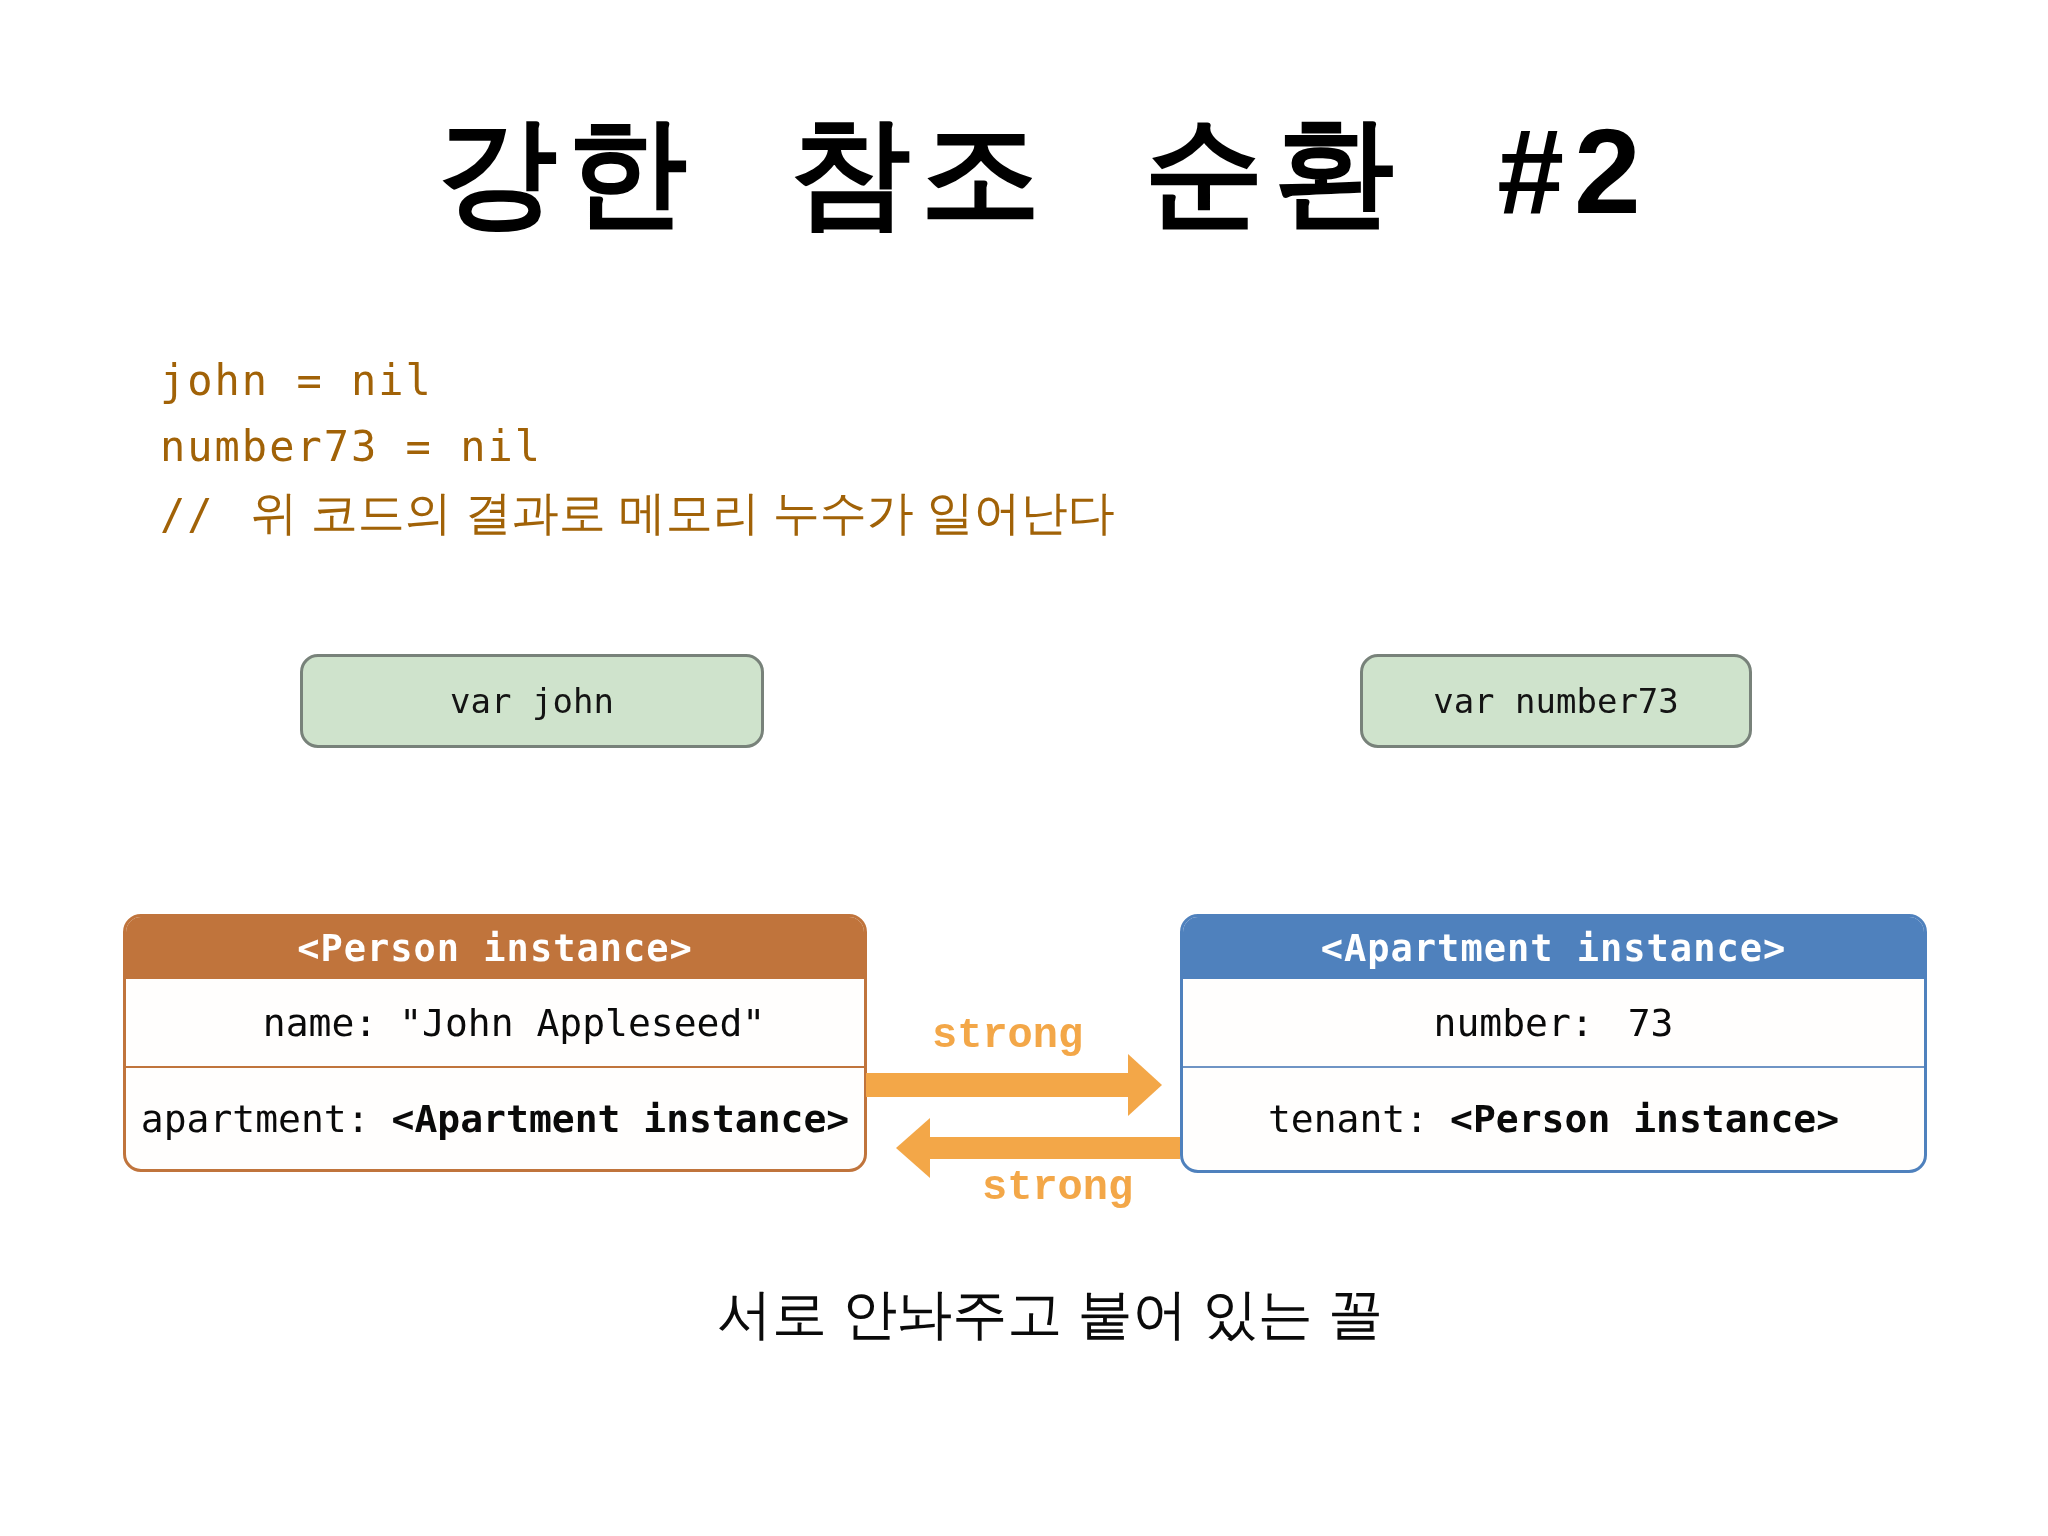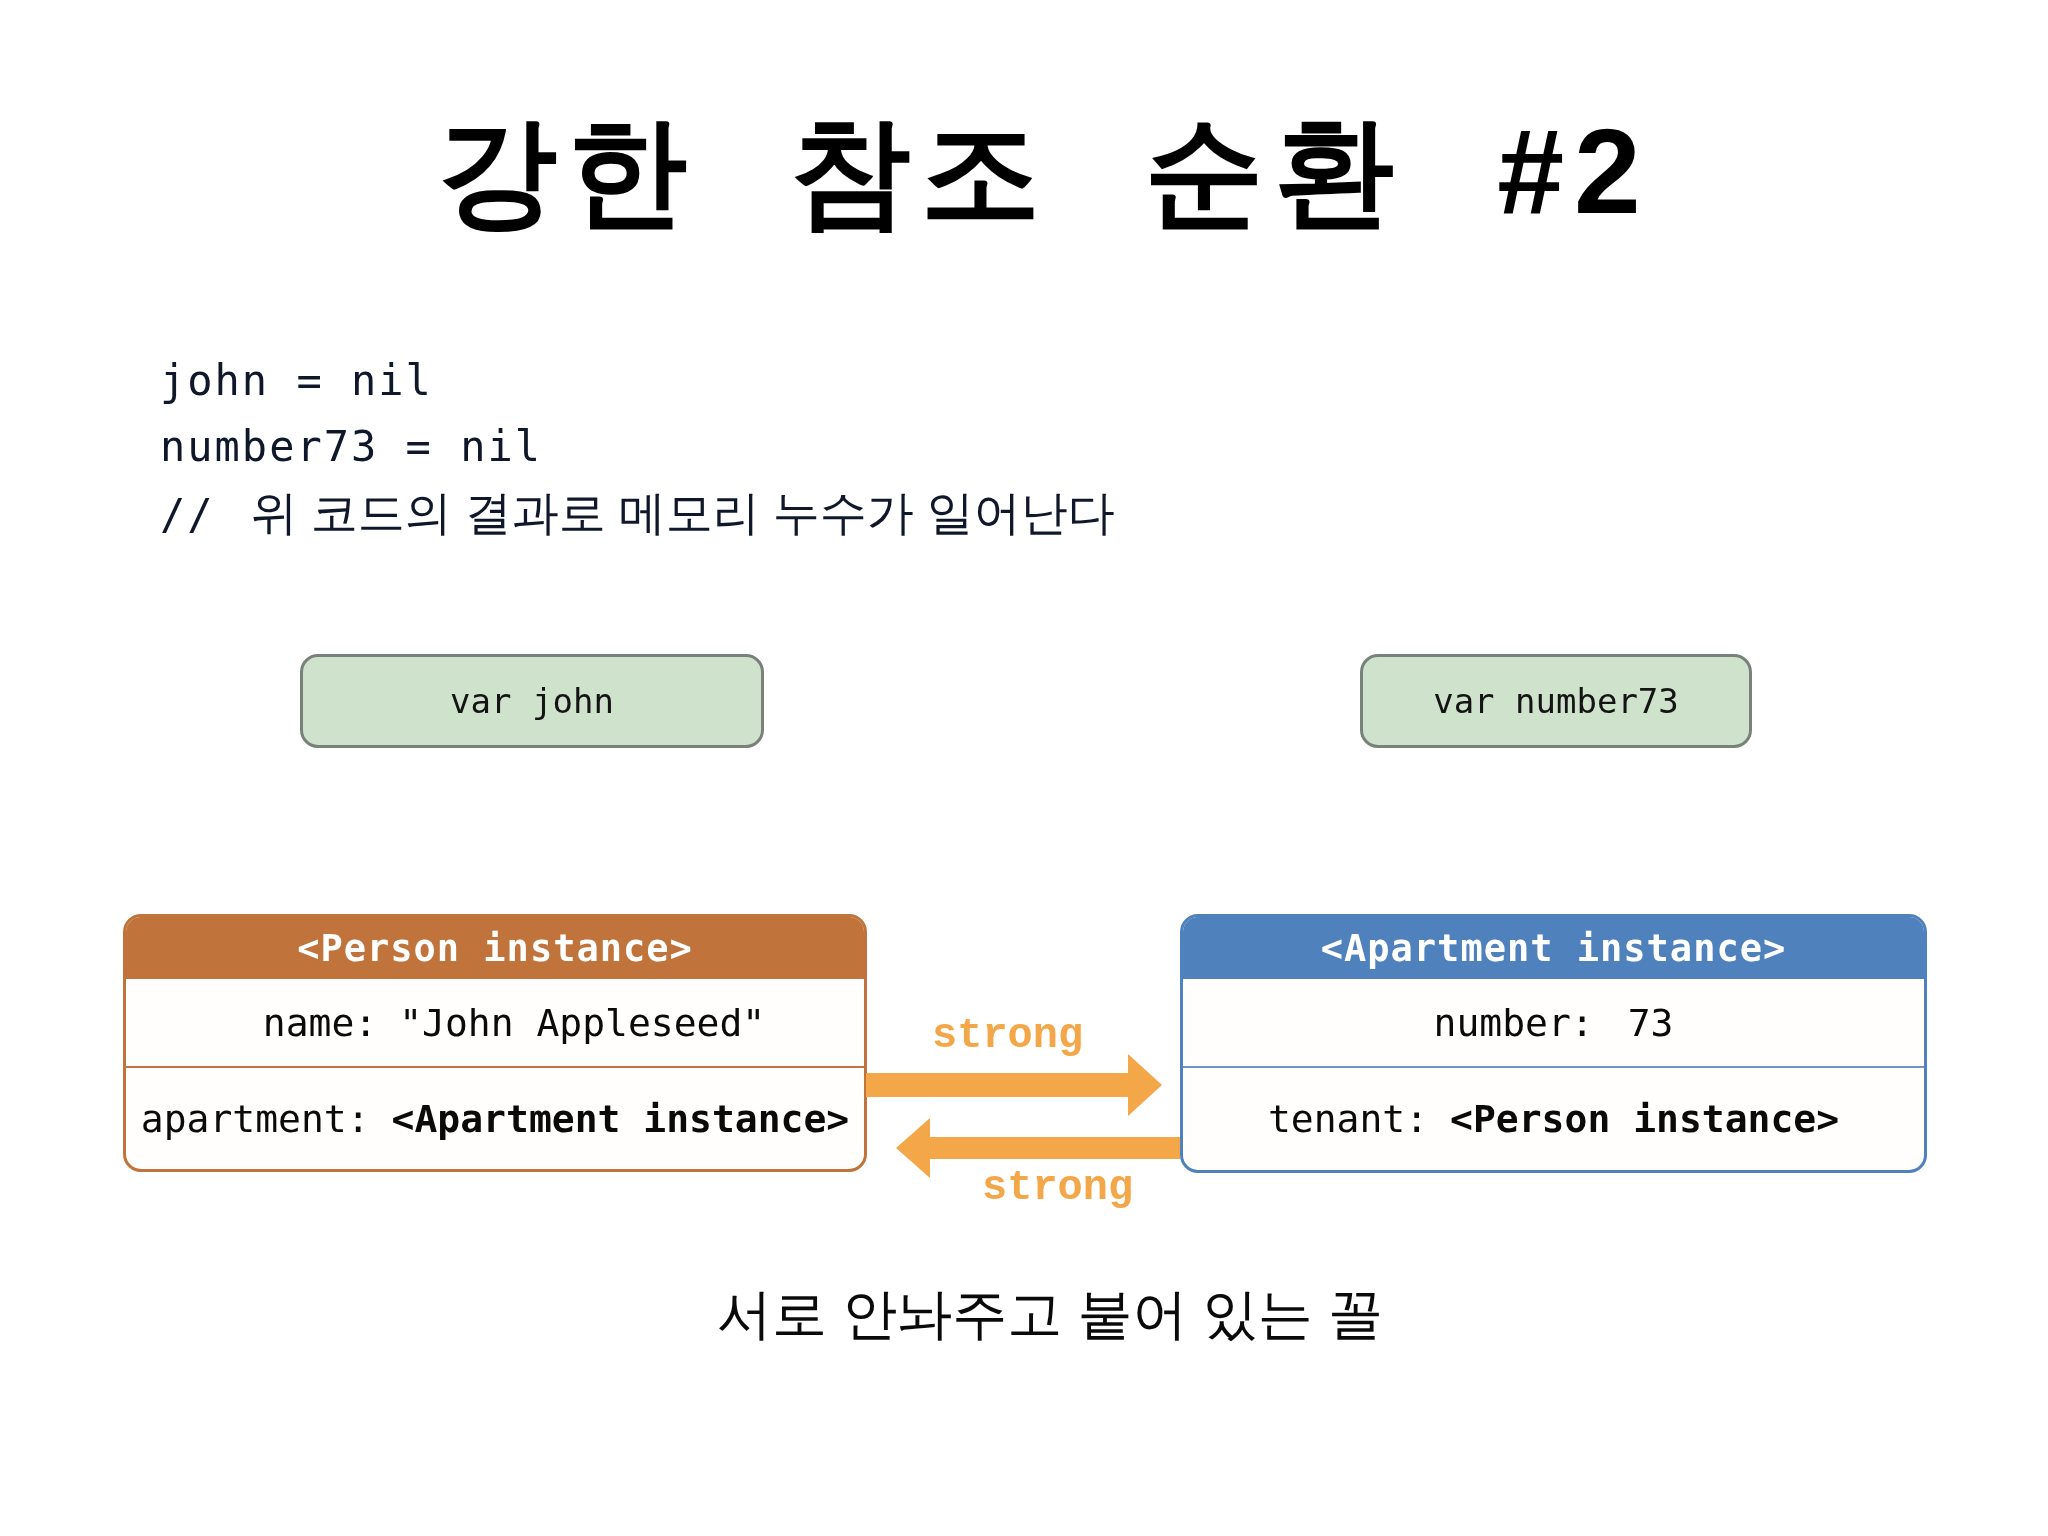--- a/index.html
+++ b/index.html
@@ -30,21 +30,21 @@
   }
 
   
   .code {
     position: absolute;
     left: 160px;
     top: 348px;
     font-family: "DejaVu Sans Mono", "Liberation Mono", monospace;
     font-size: 42px;
     line-height: 66px;
-    color: #0f172a;
+    color: #a16207;
     letter-spacing: 2px;
     white-space: nowrap;
   }
   .code .comment-kr {
     font-family: "Liberation Sans", sans-serif;
     font-size: 47px;
     letter-spacing: 0;
   }
   .code .slashes { margin-right: 36px; }
 

